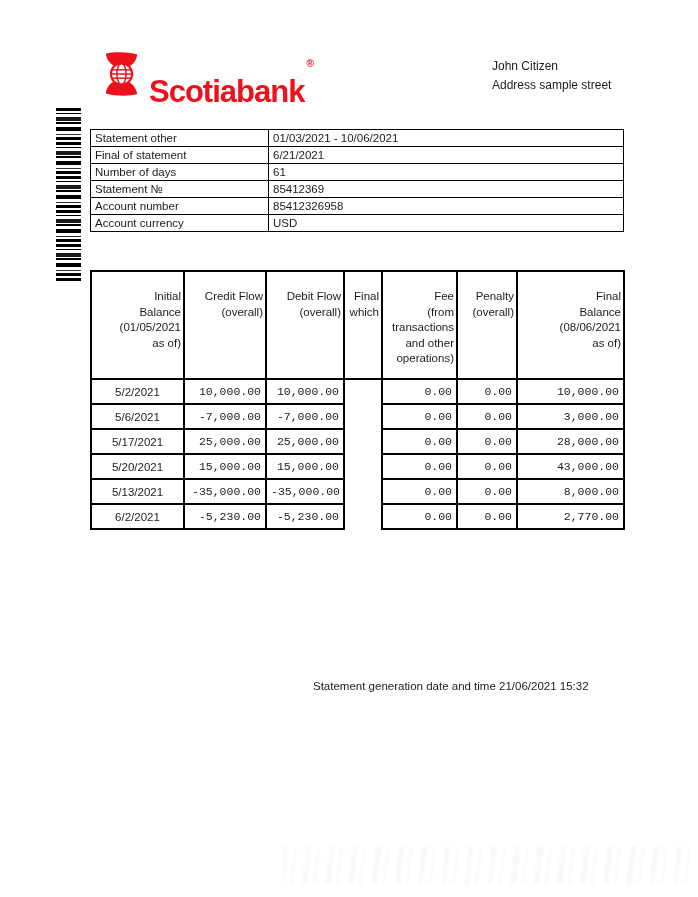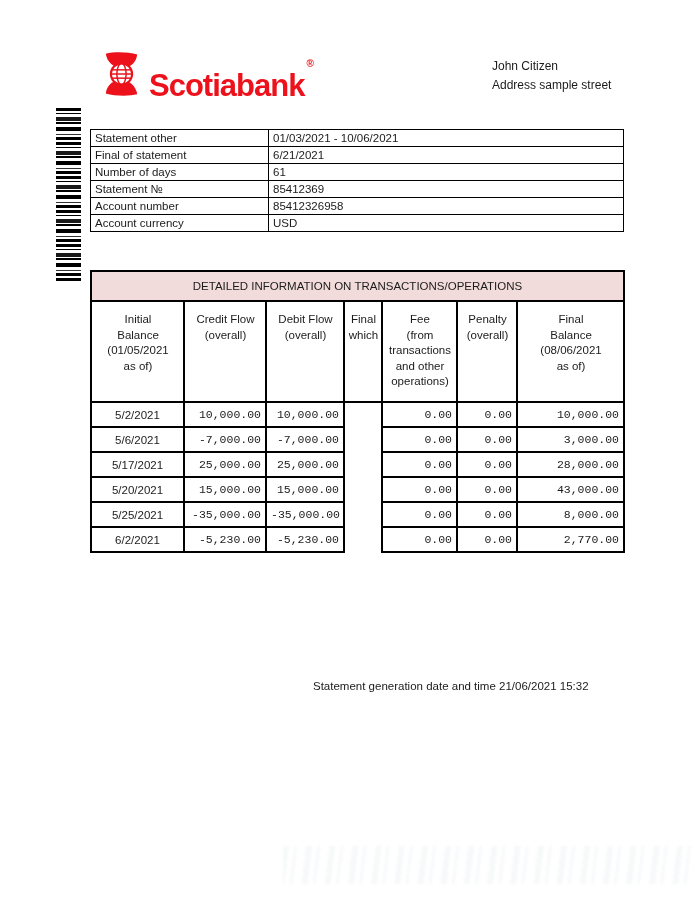--- a/index.html
+++ b/index.html
@@ -2,21 +2,21 @@
 <html><head>
 <meta charset="utf-8">
 <style>
   html, body { margin: 0; padding: 0; background: #ffffff; }
   body { font-family: "Liberation Sans", sans-serif; color: #1b1b1b; }
   .page { position: relative; width: 698px; height: 897px; background: #fff; overflow: hidden; }
 
   
   .logo { position: absolute; left: 103px; top: 52px; display: flex; align-items: flex-start; }
   .logo svg { width: 37px; height: 44px; display: block; }
-  .wordmark { font-size: 31px; font-weight: bold; color: #EC111A; letter-spacing: -1px; line-height: 1; margin-left: 9px; margin-top: 18px; }
+  .wordmark { font-size: 31px; font-weight: bold; color: #EC111A; letter-spacing: -1px; line-height: 1; margin-left: 9px; margin-top: 24px; }
   .reg { font-size: 10px; font-weight: bold; color: #EC111A; position: relative; top: 6px; left: 2px; }
 
   .customer { position: absolute; left: 468px; top: 57px; font-size: 12px; line-height: 19px; margin-left: 24px; }
 
   
   .barcode { position: absolute; left: 56px; top: 108px; width: 25px; height: 175px;
     background: repeating-linear-gradient(to bottom,
       #000 0 3px, #fff 3px 5px,
       #000 5px 6px, #fff 6px 9px,
       #1a1a1a 9px 13px, #fff 13px 14px,
@@ -29,21 +29,21 @@
   
   .info-table { position: absolute; left: 90px; top: 129px; width: 533px;
     border-collapse: collapse; table-layout: fixed; font-size: 11.5px; }
   .info-table td { border: 1px solid #000; height: 16px; padding: 0 2px 0 4px; overflow: hidden; }
 
   
   .tx-table { position: absolute; left: 90px; top: 270px; width: 533px;
     border-collapse: collapse; table-layout: fixed; font-size: 11.5px; }
   .tx-table th, .tx-table td { border: 2px solid #000; font-weight: normal; }
   .title-cell { background: #f2dcdb; height: 26px; text-align: center; font-size: 11.5px; }
-  .colhead { vertical-align: top; text-align: center; padding: 10px 2px 1px 3px; height: 88px;
+  .colhead { vertical-align: top; text-align: right; padding: 17px 2px 1px 3px; height: 88px;
     white-space: pre-line; line-height: 15.5px; font-size: 11.5px; }
   .tx-table tbody td { height: 23px; padding: 0 4px; vertical-align: middle; border-radius: 8px; }
   .cell-date { text-align: center; }
   .cell-num  { text-align: right; font-family: Liberation Mono, monospace; }
   td.cell-gap { border: none; }
 
   .footer { position: absolute; left: 313px; top: 680px; font-size: 11.5px; }
 
   
   .smudge { position: absolute; left: 283px; top: 846px; width: 410px; height: 38px;
@@ -121,23 +121,20 @@
       <col style="width:93px">
         <col style="width:82px">
         <col style="width:78px">
         <col style="width:38px">
       <col style="width:75px">
         <col style="width:60px">
         <col style="width:107px">
     </colgroup>
     <thead>
       <tr>
-        <th colspan="7" class="title-cell">DETAILED INFORMATION ON TRANSACTIONS/OPERATIONS</th>
-      </tr>
-      <tr>
 
           <th class="colhead">Initial
 Balance
 (01/05/2021
 as of)</th>
 
           <th class="colhead">Credit Flow
 (overall)</th>
 
           <th class="colhead">Debit Flow
@@ -197,21 +194,21 @@
           <td class="cell-date">5/20/2021</td>
           <td class="cell-num">15,000.00</td>
           <td class="cell-num">15,000.00</td>
           <td class="cell-gap"></td>
           <td class="cell-num">0.00</td>
           <td class="cell-num">0.00</td>
           <td class="cell-num">43,000.00</td>
         </tr>
 
         <tr>
-          <td class="cell-date">5/25/2021</td>
+          <td class="cell-date">5/13/2021</td>
           <td class="cell-num">-35,000.00</td>
           <td class="cell-num">-35,000.00</td>
           <td class="cell-gap"></td>
           <td class="cell-num">0.00</td>
           <td class="cell-num">0.00</td>
           <td class="cell-num">8,000.00</td>
         </tr>
 
         <tr>
           <td class="cell-date">6/2/2021</td>

